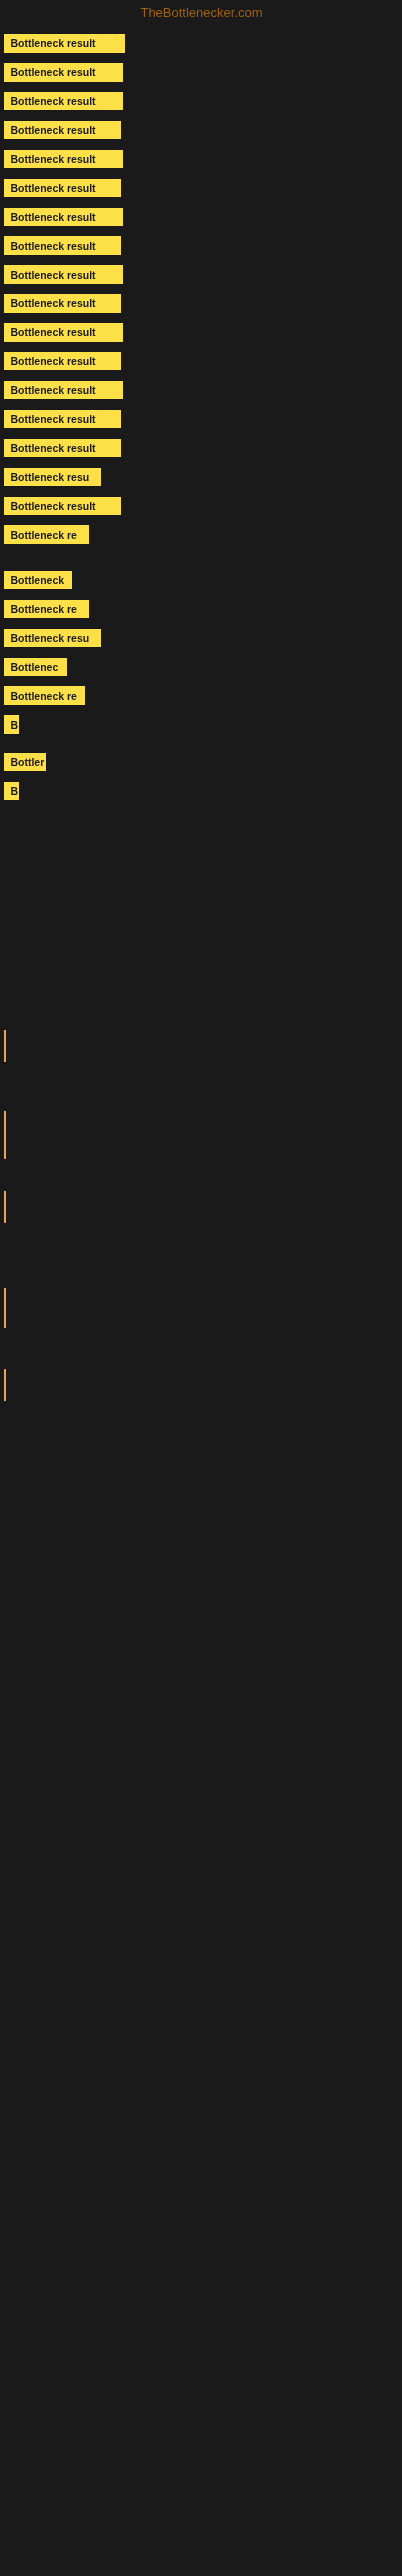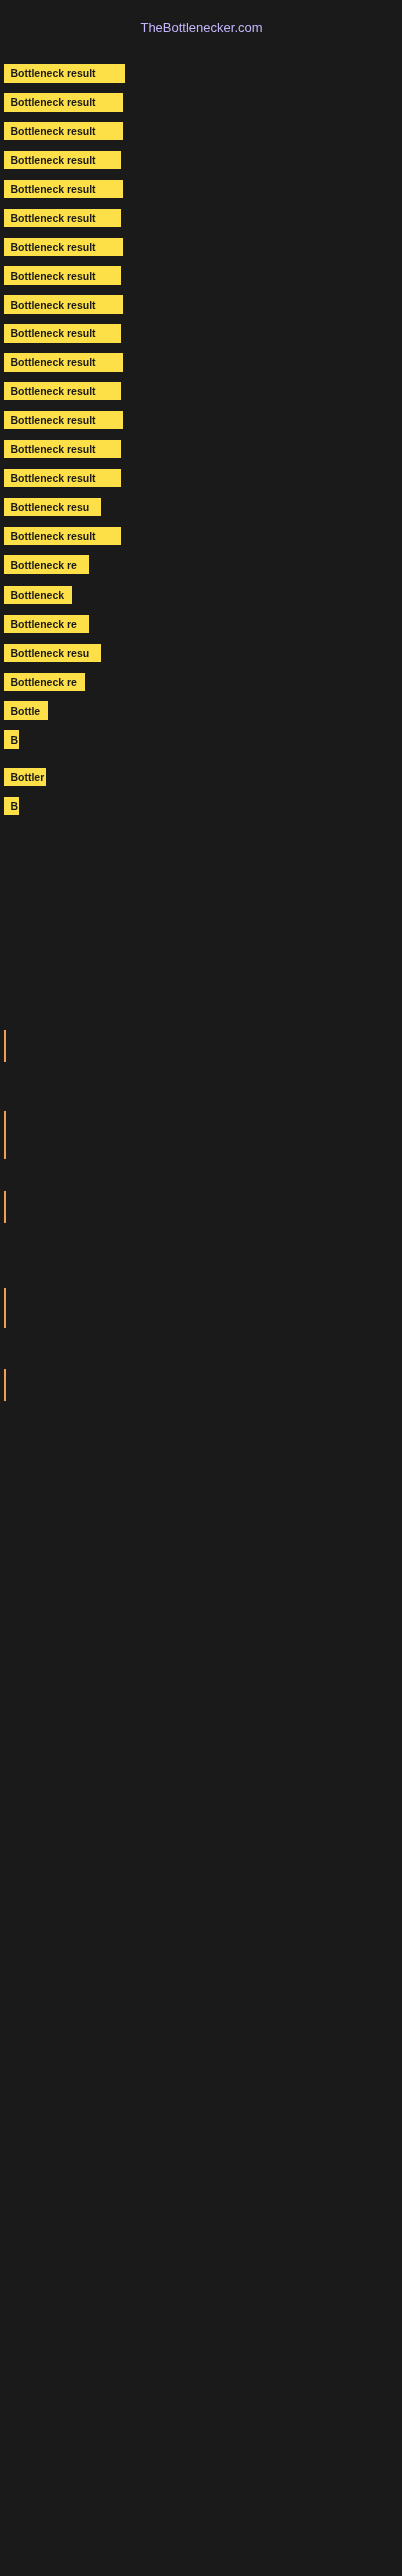--- a/index.html
+++ b/index.html
@@ -9,23 +9,23 @@
     }
     body {
       width: 403px;
       min-height: 2576px;
       background-color: #1a1a1a;
       font-family: Arial, sans-serif;
       position: relative;
     }
     .site-title {
       text-align: center;
-      color: #c4b5fd;
+      color: #a16207;
       font-size: 13px;
-      padding: 20px 0;
+      padding: 5px 0;
       background-color: #1a1a1a;
     }
     .items-container {
       padding: 4px 0;
     }
     .bottleneck-item {
       display: flex;
       align-items: center;
       margin: 3.2px 4px;
       height: auto;
@@ -102,34 +102,34 @@
     </div>
     <div class="bottleneck-item" style="margin-top: 6.4px;">
       <span class="bottleneck-label" style="width: 97px;">Bottleneck resu</span>
     </div>
     <div class="bottleneck-item" style="margin-top: 6.4px;">
       <span class="bottleneck-label" style="width: 117px;">Bottleneck result</span>
     </div>
     <div class="bottleneck-item" style="margin-top: 6.4px;">
       <span class="bottleneck-label" style="width: 85px;">Bottleneck re</span>
     </div>
-    <div class="bottleneck-item" style="margin-top: 8px;">
+    <div class="bottleneck-item" style="margin-top: 23px;">
       <span class="bottleneck-label" style="width: 68px;">Bottleneck</span>
     </div>
     <div class="bottleneck-item" style="margin-top: 6.4px;">
       <span class="bottleneck-label" style="width: 85px;">Bottleneck re</span>
     </div>
     <div class="bottleneck-item" style="margin-top: 6.4px;">
       <span class="bottleneck-label" style="width: 97px;">Bottleneck resu</span>
     </div>
     <div class="bottleneck-item" style="margin-top: 6.4px;">
-      <span class="bottleneck-label" style="width: 81px;">Bottleneck re</span>
+      <span class="bottleneck-label" style="width: 63px;">Bottlenec</span>
     </div>
     <div class="bottleneck-item" style="margin-top: 6.4px;">
-      <span class="bottleneck-label" style="width: 44px;">Bottle</span>
+      <span class="bottleneck-label" style="width: 81px;">Bottleneck re</span>
     </div>
     <div class="bottleneck-item" style="margin-top: 6.4px;">
       <span class="bottleneck-label" style="width: 14.5px;">B</span>
     </div>
     <div class="bottleneck-item" style="margin-top: 15px;">
       <span class="bottleneck-label" style="width: 42px;">Bottler</span>
     </div>
     <div class="bottleneck-item" style="margin-top: 6.4px;">
       <span class="bottleneck-label" style="width: 14.5px;">B</span>
     </div>

